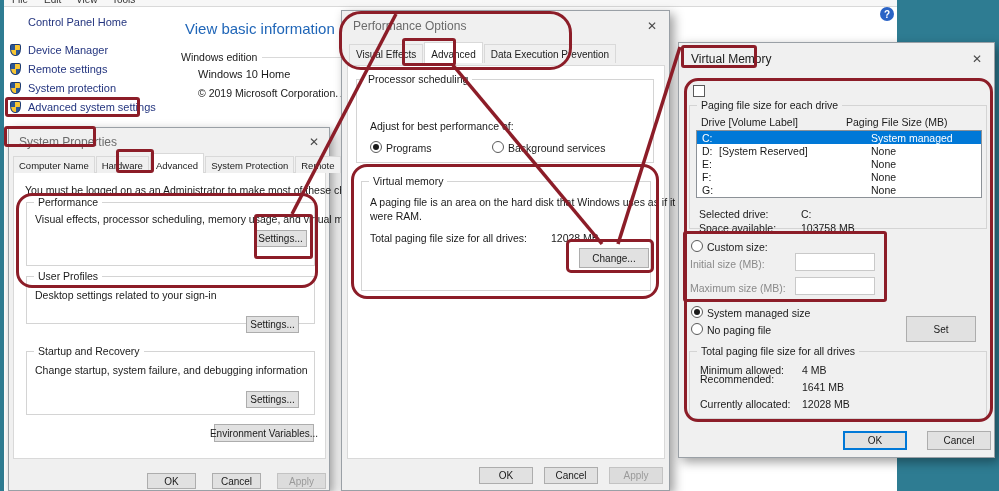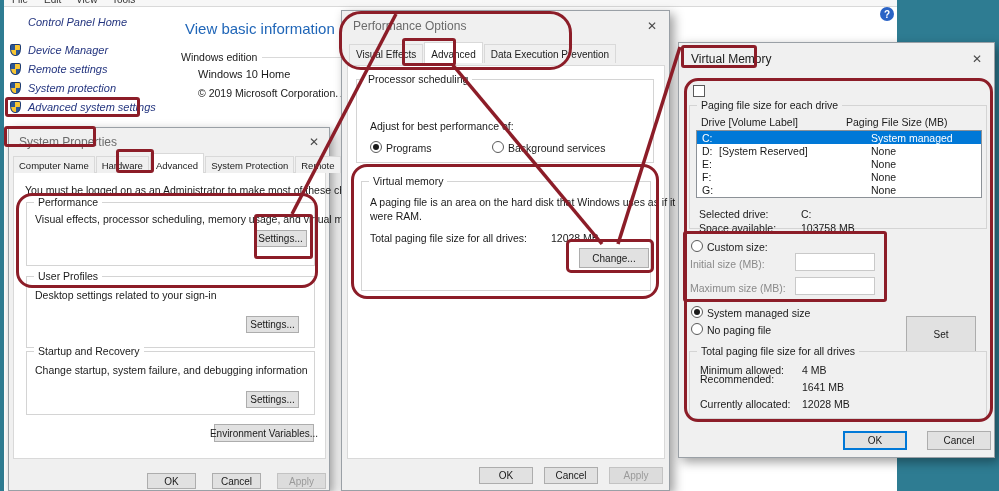--- a/index.html
+++ b/index.html
@@ -9,21 +9,21 @@
   html,body{margin:0;}
   body{font-family:"Liberation Sans", sans-serif; background:#444;}
   #screen{position:relative; width:999px; height:491px; overflow:hidden; background:var(--desktop);}
   .txt{position:absolute; font-size:10.5px; color:#1a1a1a; white-space:nowrap;}
   .grey{color:#8a8a8a;}
 
   
   #cp{position:absolute; left:4px; top:0; width:893px; height:491px; background:#fff;}
   #menubar{position:absolute; left:0; top:0; width:100%; height:7px; overflow:hidden; border-bottom:1px solid #d9d9d9; background:#f7f7f7;}
   .menu-item{position:absolute; top:-6px; font-size:10px; color:#333;}
-  .cp-link{position:absolute; font-size:11px; color:var(--navy); white-space:nowrap; cursor:pointer;font-style:italic;}
+  .cp-link{position:absolute; font-size:11px; color:var(--navy); white-space:nowrap; cursor:pointer;}
   .shield{position:absolute; width:11px; height:12px;
     background:conic-gradient(#f7c634 0 90deg,#2b5797 0 180deg,#f7c634 0 270deg,#2b5797 0 360deg);
     border:1px solid #1d3c73; border-radius:2px 2px 45% 45%/2px 2px 60% 60%;}
   #cp-heading{position:absolute; left:181px; top:20px; font-size:15px; color:var(--blue); white-space:nowrap;}
   #help-icon{position:absolute; left:876px; top:7px; width:14px; height:14px; border-radius:50%;
     background:#2a63c5; color:#fff; font-size:10px; font-weight:bold; display:flex; align-items:center; justify-content:center;}
   .rule{position:absolute; height:1px; background:#d9d9d9;}
 
   
   .dialog{position:absolute; background:#f0f0f0; border:1px solid #9aa0a6; box-shadow:4px 4px 10px rgba(0,0,0,.38);}
@@ -105,21 +105,21 @@
     <div class="page" style="left:4px; top:44px; width:313px; height:287px;"></div>
 
     <span class="txt" style="left:16px; top:56px">You must be logged on as an Administrator to make most of these changes.</span>
 
     <div class="gb" style="left:17px; top:74px; width:289px; height:64px;">
       <span class="gb-label">Performance</span>
       <span class="txt" style="left:8px; top:10px">Visual effects, processor scheduling, memory usage, and virtual memory</span>
     </div>
     <div class="btn" style="left:245px; top:102px; width:53px; height:17px;">Settings...</div>
 
-    <div class="gb" style="left:17px; top:148px; width:289px; height:72px;">
+    <div class="gb" style="left:17px; top:148px; width:289px; height:48px;">
       <span class="gb-label">User Profiles</span>
       <span class="txt" style="left:8px; top:12px">Desktop settings related to your sign-in</span>
     </div>
     <div class="btn" style="left:237px; top:188px; width:53px; height:17px;">Settings...</div>
 
     <div class="gb" style="left:17px; top:223px; width:289px; height:64px;">
       <span class="gb-label">Startup and Recovery</span>
       <span class="txt" style="left:8px; top:12px">Change startup, system failure, and debugging information</span>
     </div>
     <div class="btn" style="left:237px; top:263px; width:53px; height:17px;">Settings...</div>
@@ -213,21 +213,21 @@
     <span class="txt" style="left:28px; top:198px">Custom size:</span>
     <span class="txt grey" style="left:11px; top:215px">Initial size (MB):</span>
     <input class="vm-input" style="left: 116px; top: 210px;" disabled="" value="">
     <span class="txt grey" style="left:11px; top:239px">Maximum size (MB):</span>
     <input class="vm-input" style="left: 116px; top: 234px;" disabled="" value="">
 
     <span class="radio sel" style="left:12px; top:263px"></span>
     <span class="txt" style="left:28px; top:264px">System managed size</span>
     <span class="radio" style="left:12px; top:280px"></span>
     <span class="txt" style="left:28px; top:281px">No paging file</span>
-    <div class="btn" style="left:227px; top:273px; width:70px; height:36px;">Set</div>
+    <div class="btn" style="left:227px; top:273px; width:70px; height:26px;">Set</div>
 
     <div class="gb" style="left:10px; top:308px; width:298px; height:68px;">
       <span class="gb-label on-grey">Total paging file size for all drives</span>
       <span class="txt" style="left:10px; top:12px">Minimum allowed:</span>
       <span class="txt" style="left:112px; top:12px">4 MB</span>
       <span class="txt" style="left:10px; top:21px">Recommended:</span>
       <span class="txt" style="left:112px; top:29px">1641 MB</span>
       <span class="txt" style="left:10px; top:46px">Currently allocated:</span>
       <span class="txt" style="left:112px; top:46px">12028 MB</span>
     </div>

